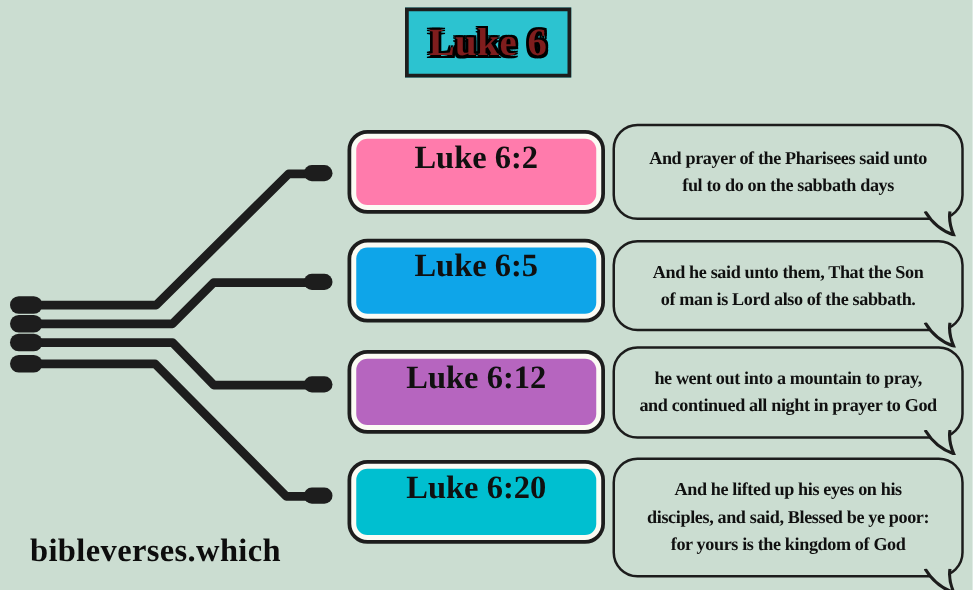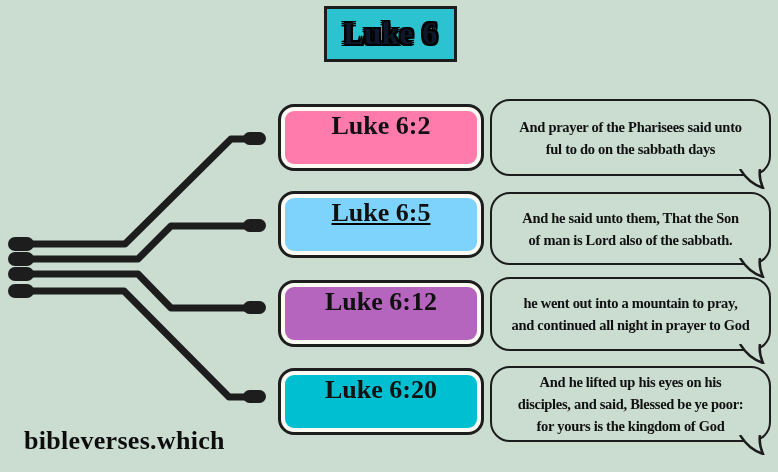--- a/index.html
+++ b/index.html
@@ -7,21 +7,21 @@
   .canvas{position:relative;width:778px;height:472px;background:#cbddd1;}
 
   svg.connectors{position:absolute;left:0;top:0;width:778px;height:472px;}
 
   .title-box{
     position:absolute;left:324px;top:6px;width:133px;height:56px;
     background:#2cc3d0;border:3px solid #1d1d1d;box-sizing:border-box;
     display:flex;align-items:center;justify-content:center;
   }
   .title-box .title-text{
-    font-size:31px;font-weight:bold;color:#0f172a;letter-spacing:.5px;
+    font-size:31px;font-weight:bold;color:#7f1d1d;letter-spacing:.5px;
     text-shadow:-2px -2px 0 #000,2px -2px 0 #000,-2px 2px 0 #000,2px 2px 0 #000,
                  0 -2px 0 #000,0 2px 0 #000,-2px 0 0 #000,2px 0 0 #000;
   }
 
   .verse-box{
     position:absolute;left:278px;width:206px;height:67px;
     background:#fbfbf4;border:3px solid #1d1d1d;border-radius:16px;
     box-sizing:border-box;padding:4px;
   }
   .verse-inner{
@@ -75,21 +75,21 @@
   <div class="title-box">
     <span class="title-text">Luke 6</span>
   </div>
 
   <div class="verse-box" style="top:104px">
     <div class="verse-inner" style="background: rgb(255, 123, 172);">
       <span class="verse-label">Luke 6:2</span>
     </div>
   </div>
   <div class="verse-box" style="top:191px">
-    <div class="verse-inner" style="background: #7dd3fc; text-decoration: underline;">
+    <div class="verse-inner" style="background: #0ea5e9;">
       <span class="verse-label">Luke 6:5</span>
     </div>
   </div>
   <div class="verse-box" style="top:280px">
     <div class="verse-inner" style="background: rgb(182, 101, 191);">
       <span class="verse-label">Luke 6:12</span>
     </div>
   </div>
   <div class="verse-box" style="top:368px">
     <div class="verse-inner" style="background: rgb(0, 191, 208);">
@@ -117,21 +117,21 @@
 
   <div class="bubble" style="top:277px;height:74px">
     <div class="bubble-line">he went out into a mountain to pray,</div>
     <div class="bubble-line">and continued all night in prayer to God</div>
     <svg class="tail" viewBox="0 0 26 20">
       <path d="M1 0 C7 10 15 16 24 19 C21 12 20 6 21 0 Z" fill="#cbddd1"></path>
       <path d="M1 0 C7 10 15 16 24 19 C21 12 20 6 21 0" fill="none" stroke="#1c1c1c" stroke-width="2.5"></path>
     </svg>
   </div>
 
-  <div class="bubble" style="top:366px;height:76px">
+  <div class="bubble" style="top:366px;height:96px">
     <div class="bubble-line">And he lifted up his eyes on his</div>
     <div class="bubble-line">disciples, and said, Blessed be ye poor:</div>
     <div class="bubble-line">for yours is the kingdom of God</div>
     <svg class="tail" viewBox="0 0 26 20">
       <path d="M1 0 C7 10 15 16 24 19 C21 12 20 6 21 0 Z" fill="#cbddd1"></path>
       <path d="M1 0 C7 10 15 16 24 19 C21 12 20 6 21 0" fill="none" stroke="#1c1c1c" stroke-width="2.5"></path>
     </svg>
   </div>
 
   <div class="watermark">bibleverses.which</div>

